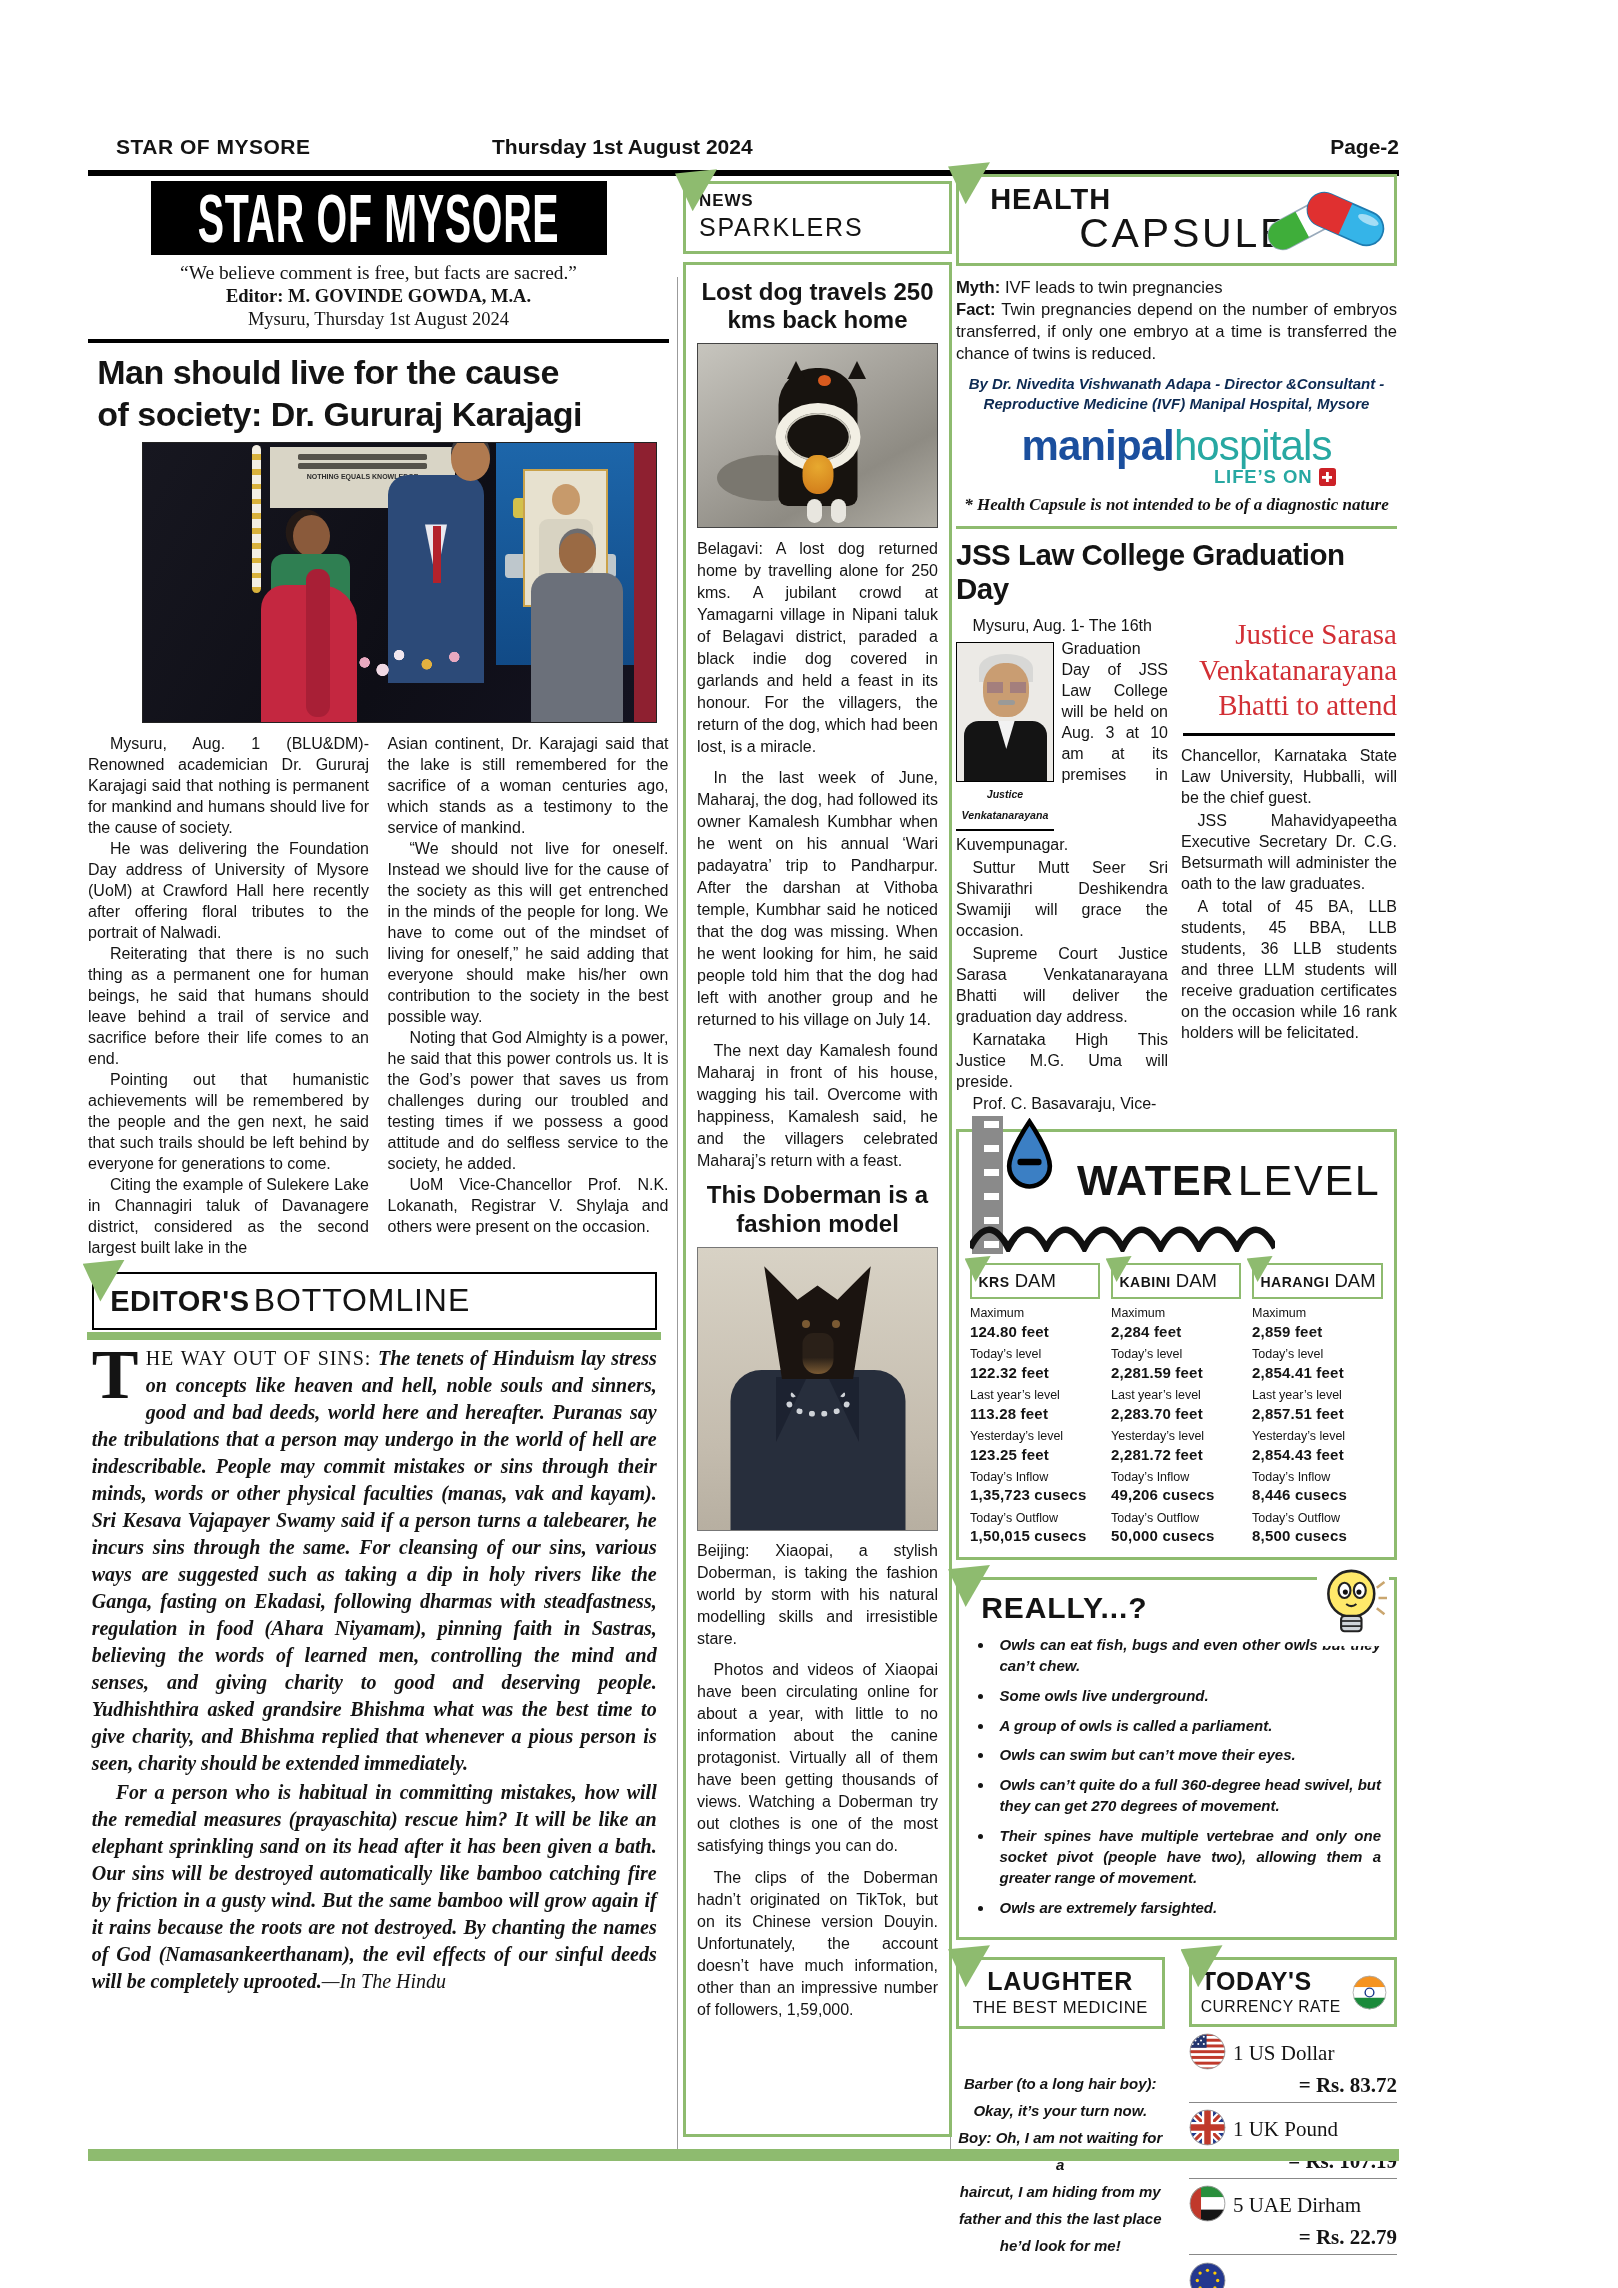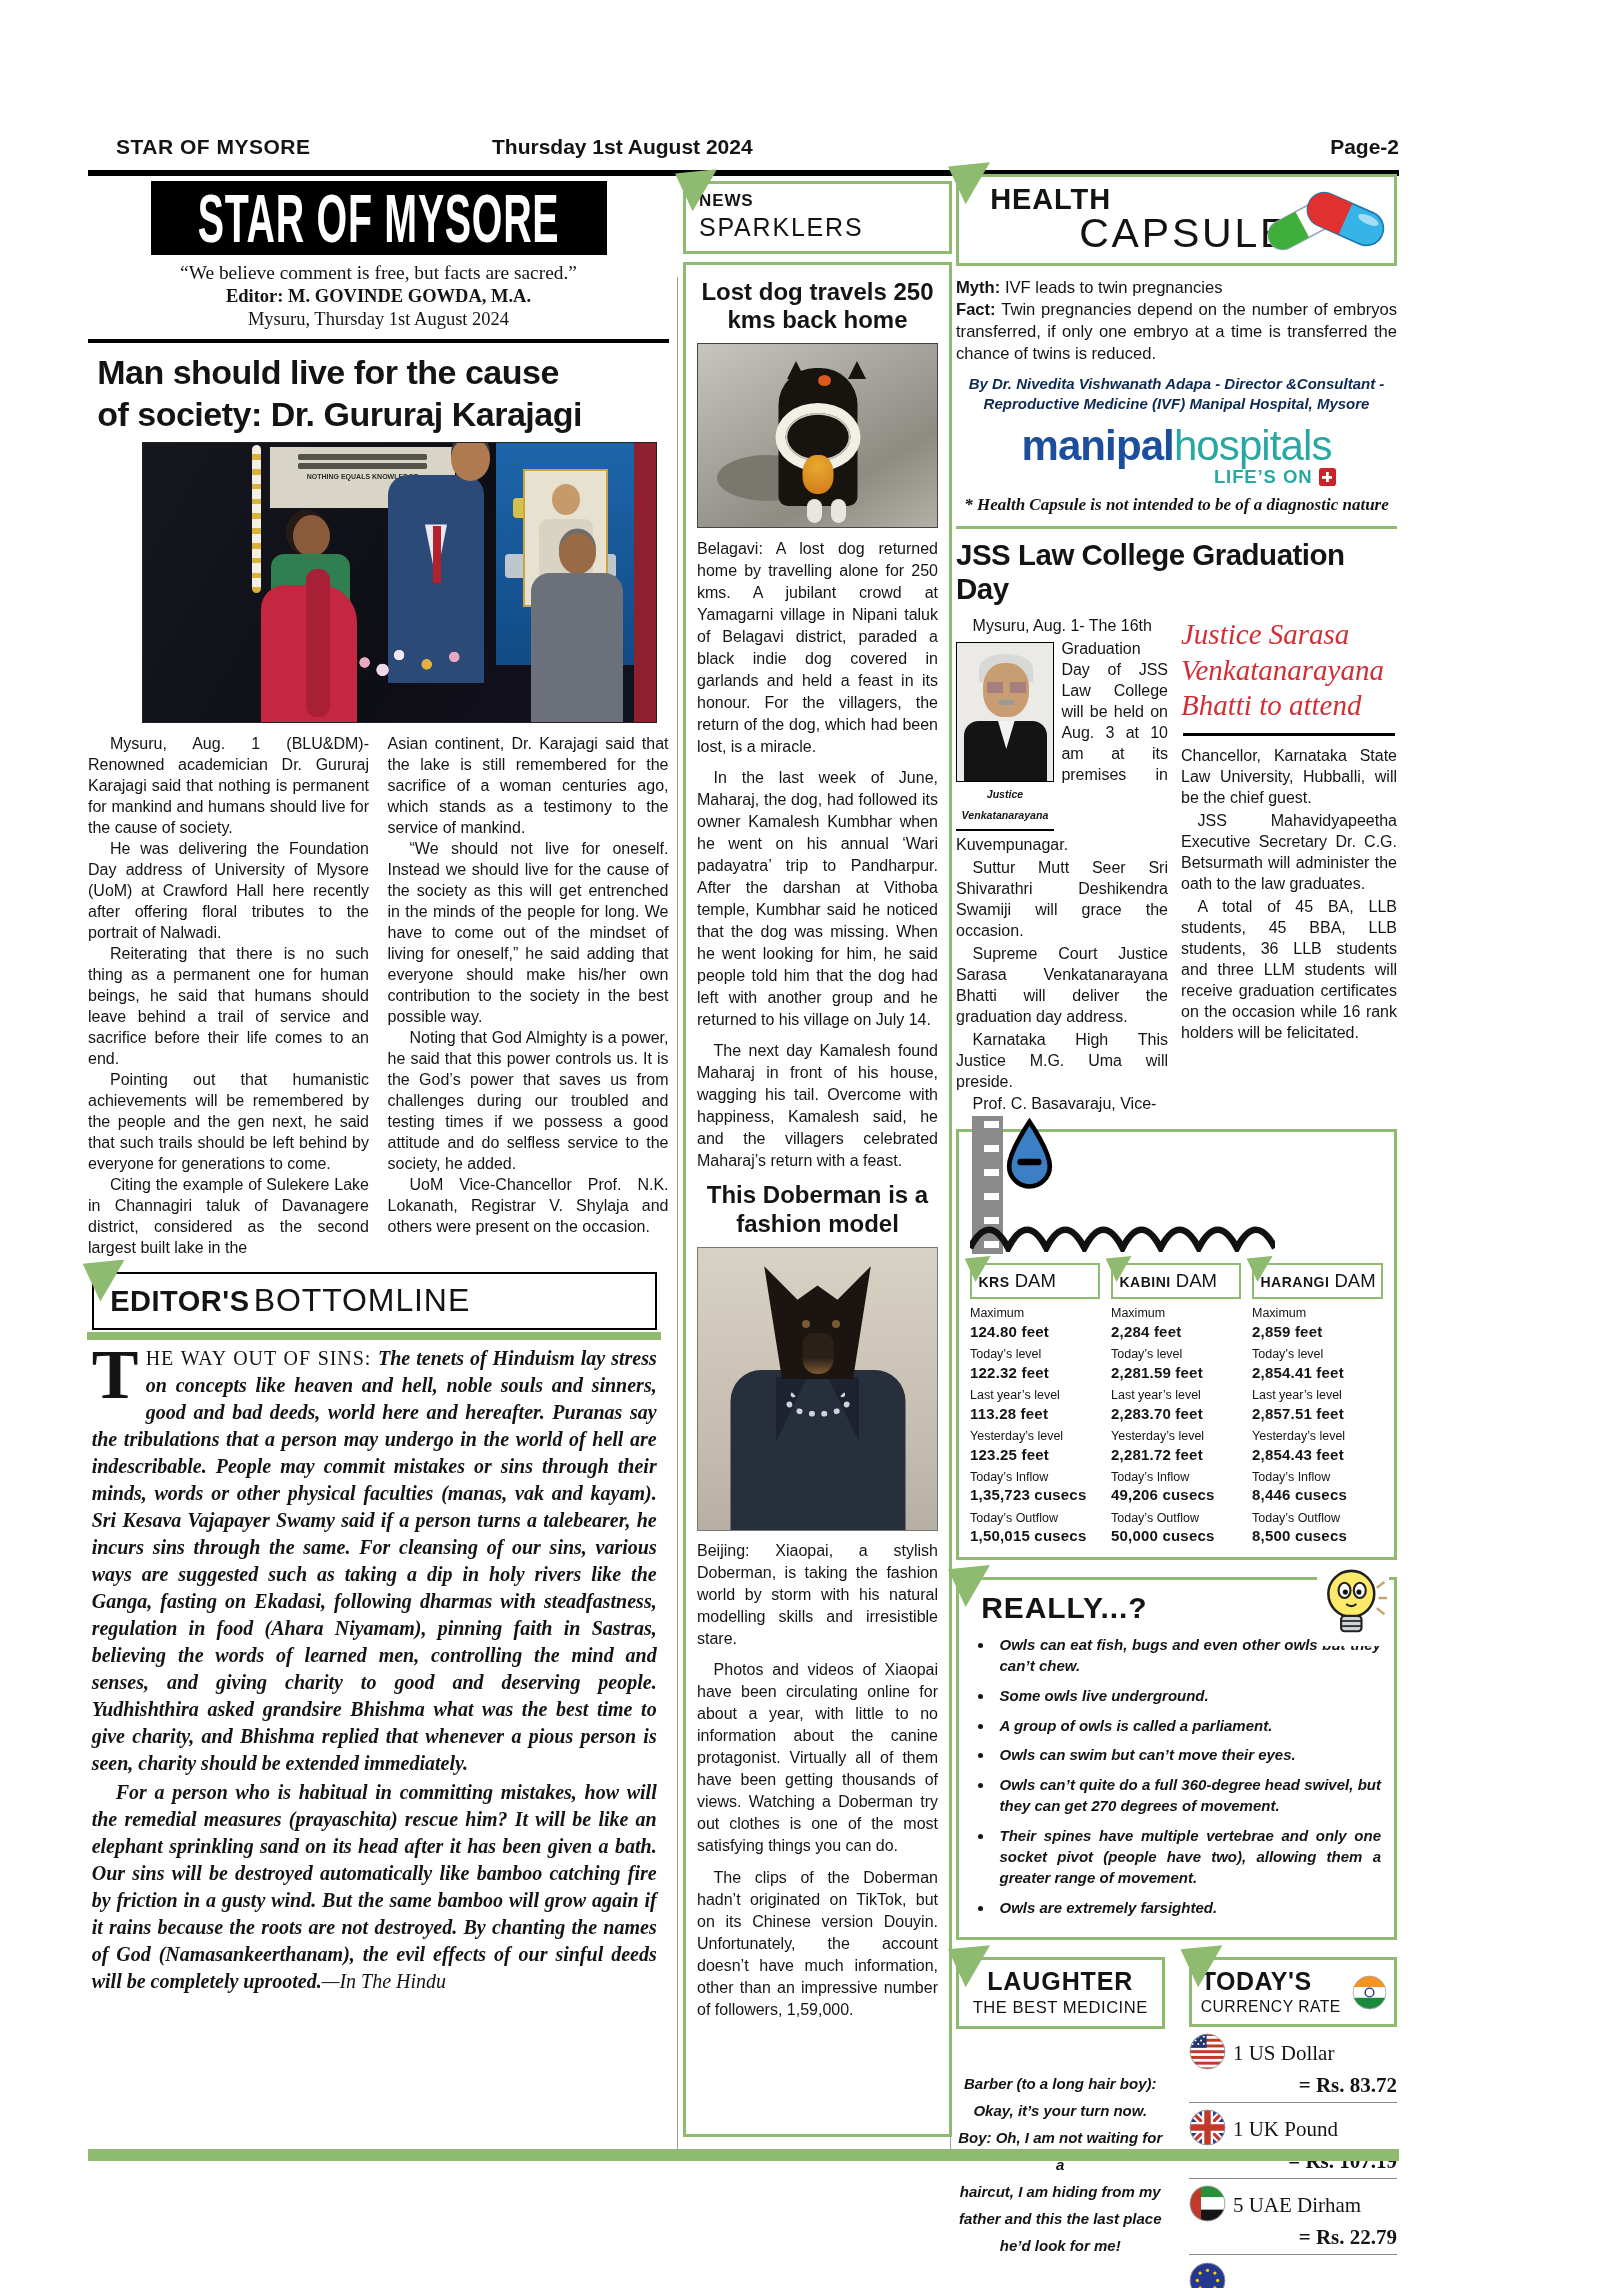--- a/index.html
+++ b/index.html
@@ -176,21 +176,21 @@
   .jp-hair{position:absolute;left:22px;top:11px;width:54px;height:28px;border-radius:50% 50% 0 0;background:#d8d8d6;}
   .jp-face{position:absolute;left:26px;top:20px;width:46px;height:54px;border-radius:45%;background:#c99d72;}
   .jp-glasses{position:absolute;left:29.5px;top:39px;width:39px;height:11px;
     border-left:16.6px solid rgba(120,90,140,.45);border-right:16.6px solid rgba(120,90,140,.45);}
   .jp-mo{position:absolute;left:41px;top:57px;width:16.6px;height:4.6px;border-radius:2.8px;background:#9a9a98;}
   .jp-robe{position:absolute;left:7.4px;top:78px;width:83px;height:63px;border-radius:14.8px 14.8px 0 0;background:#141414;}
   .jp-band{position:absolute;left:41px;top:78px;width:16.6px;height:28px;background:#f2f2f2;clip-path:polygon(0 0,100% 0,50% 100%);}
   .justice-cap{font-size:10.6px;font-weight:bold;font-style:italic;text-align:center;
     border-bottom:2.8px solid #000;padding:1.8px 0 2.8px;}
   .jss-red{font-family:"Liberation Serif","DejaVu Serif",serif;color:var(--red);
-    font-size:29px;line-height:1.22;text-align:left;margin-top:1.8px;font-style:italic;}
+    font-size:29px;line-height:1.22;text-align:right;margin-top:1.8px;}
   .jss-rule{height:3.7px;background:#000;margin:9.2px 1.8px 9.2px;}
   .jss-r p{text-indent:16.6px;margin-bottom:1.8px;}
   .jss-r p.noindent{text-indent:0;}
 
   
   .water-box{margin-top:13px;border:3.7px solid var(--green);padding:7.4px 11px 13px;position:relative;background:#fff;}
   .water-head{position:relative;height:118px;}
   .gauge{position:absolute;left:1.8px;top:-24px;width:31px;height:138px;background:#8a8a8a;}
   .gauge::after{content:"";position:absolute;right:3.7px;top:5.5px;width:14.8px;height:127px;
     background:repeating-linear-gradient(to bottom,#fff 0 7.4px,transparent 7.4px 24px);}
@@ -429,20 +429,24 @@
   </div>
 
   <div class="water-box">
     <div class="water-head">
       <div class="gauge"></div>
       <div class="droplet">
         <svg width="57" height="74" viewBox="0 0 60 80">
           <path d="M30 4 C30 4 8 36 8 52 a22 22 0 0 0 44 0 C52 36 30 4 30 4 Z" fill="#3b7fc4" stroke="#000" stroke-width="5"></path>
           <rect x="17" y="44" width="26" height="7" rx="3" fill="#000"></rect>
         </svg>
+      </div>
+      <div class="water-title">
+        <span class="b">WATER</span>
+        <span class="l">LEVEL</span>
       </div>
       <div class="waves">
         <svg width="305" height="33" viewBox="0 0 320 34">
           <path d="M0 30 Q20 -8 40 30 Q60 -8 80 30 Q100 -8 120 30 Q140 -8 160 30 Q180 -8 200 30 Q220 -8 240 30 Q260 -8 280 30 Q300 -8 320 30" fill="none" stroke="#111" stroke-width="7"></path>
         </svg>
       </div>
     </div>
     <div class="dams">
       <div class="dam">
         <div class="dam-head flagbox small"><span class="b">KRS</span><span class="l"> DAM</span></div>

